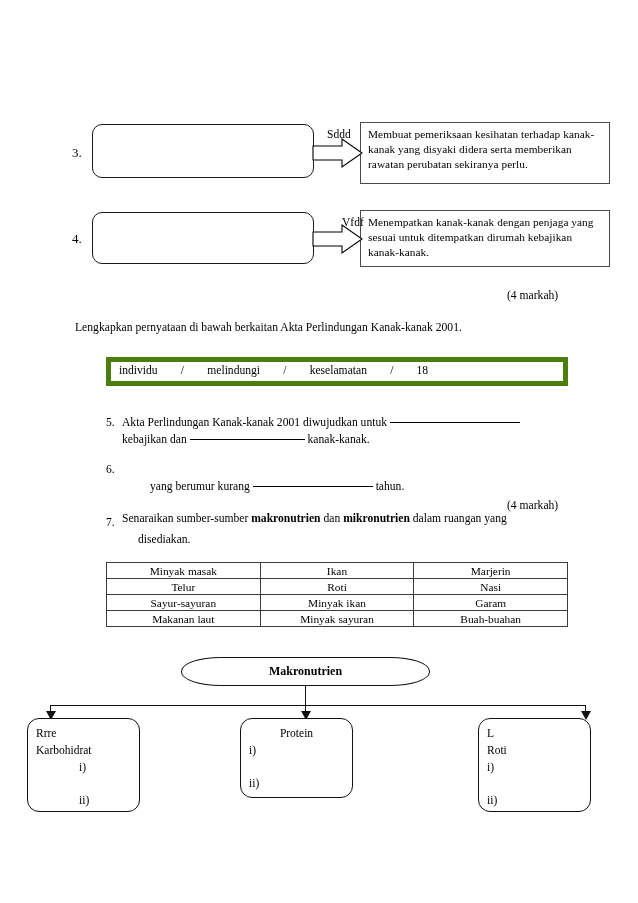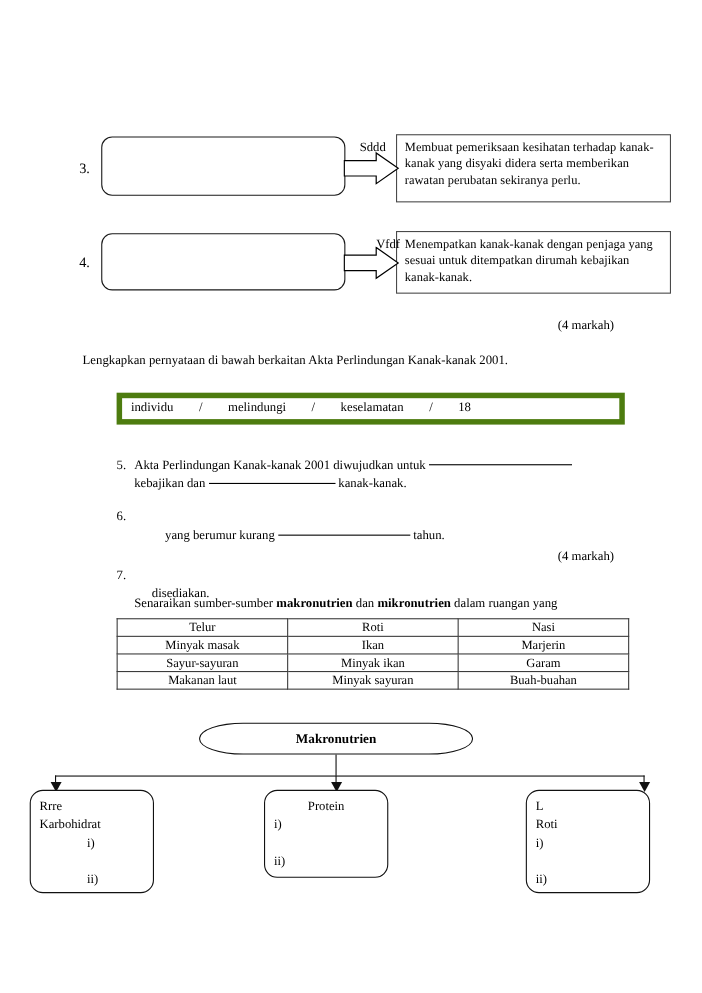--- a/index.html
+++ b/index.html
@@ -211,40 +211,40 @@
   <div class="qnum" style="left:106px; top:462px;">6.</div>
   <div class="qrow" style="left:122px; top:479px; width:460px;margin-left:28px;">
     <span>yang berumur kurang</span>
     <span class="blank" style="width:120px;"></span>
     <span>tahun.</span>
   </div>
 
   <div class="marks" style="left:507px; top:499px;">(4 markah)</div>
 
   <div class="qnum" style="left:106px; top:515px;">7.</div>
-  <div class="qrow" style="left:122px; top:541px; width:470px;font-family:Liberation Serif, serif;">
+  <div class="qrow" style="left:122px; top:511px; width:470px;font-family:Liberation Serif, serif;">
     <span>Senaraikan sumber-sumber</span>
     <span style="font-weight:bold;">makronutrien</span>
     <span>dan</span>
     <span style="font-weight:bold;">mikronutrien</span>
     <span>dalam ruangan yang</span>
   </div>
   <div class="qrow" style="left:138px; top:532px;">disediakan.</div>
 
   <table class="food-table" style="left:106px; top:562px; width:462px;">
     <tbody>
       <tr>
+        <td>Minyak masak</td>
+        <td>Ikan</td>
+        <td>Marjerin</td>
+      </tr>
+      <tr>
         <td style="width:154px;">Telur</td>
         <td style="width:154px;">Roti</td>
         <td style="width:154px;">Nasi</td>
-      </tr>
-      <tr>
-        <td>Minyak masak</td>
-        <td>Ikan</td>
-        <td>Marjerin</td>
       </tr>
       <tr>
         <td>Sayur-sayuran</td>
         <td>Minyak ikan</td>
         <td>Garam</td>
       </tr>
       <tr>
         <td>Makanan laut</td>
         <td>Minyak sayuran</td>
         <td>Buah-buahan</td>

